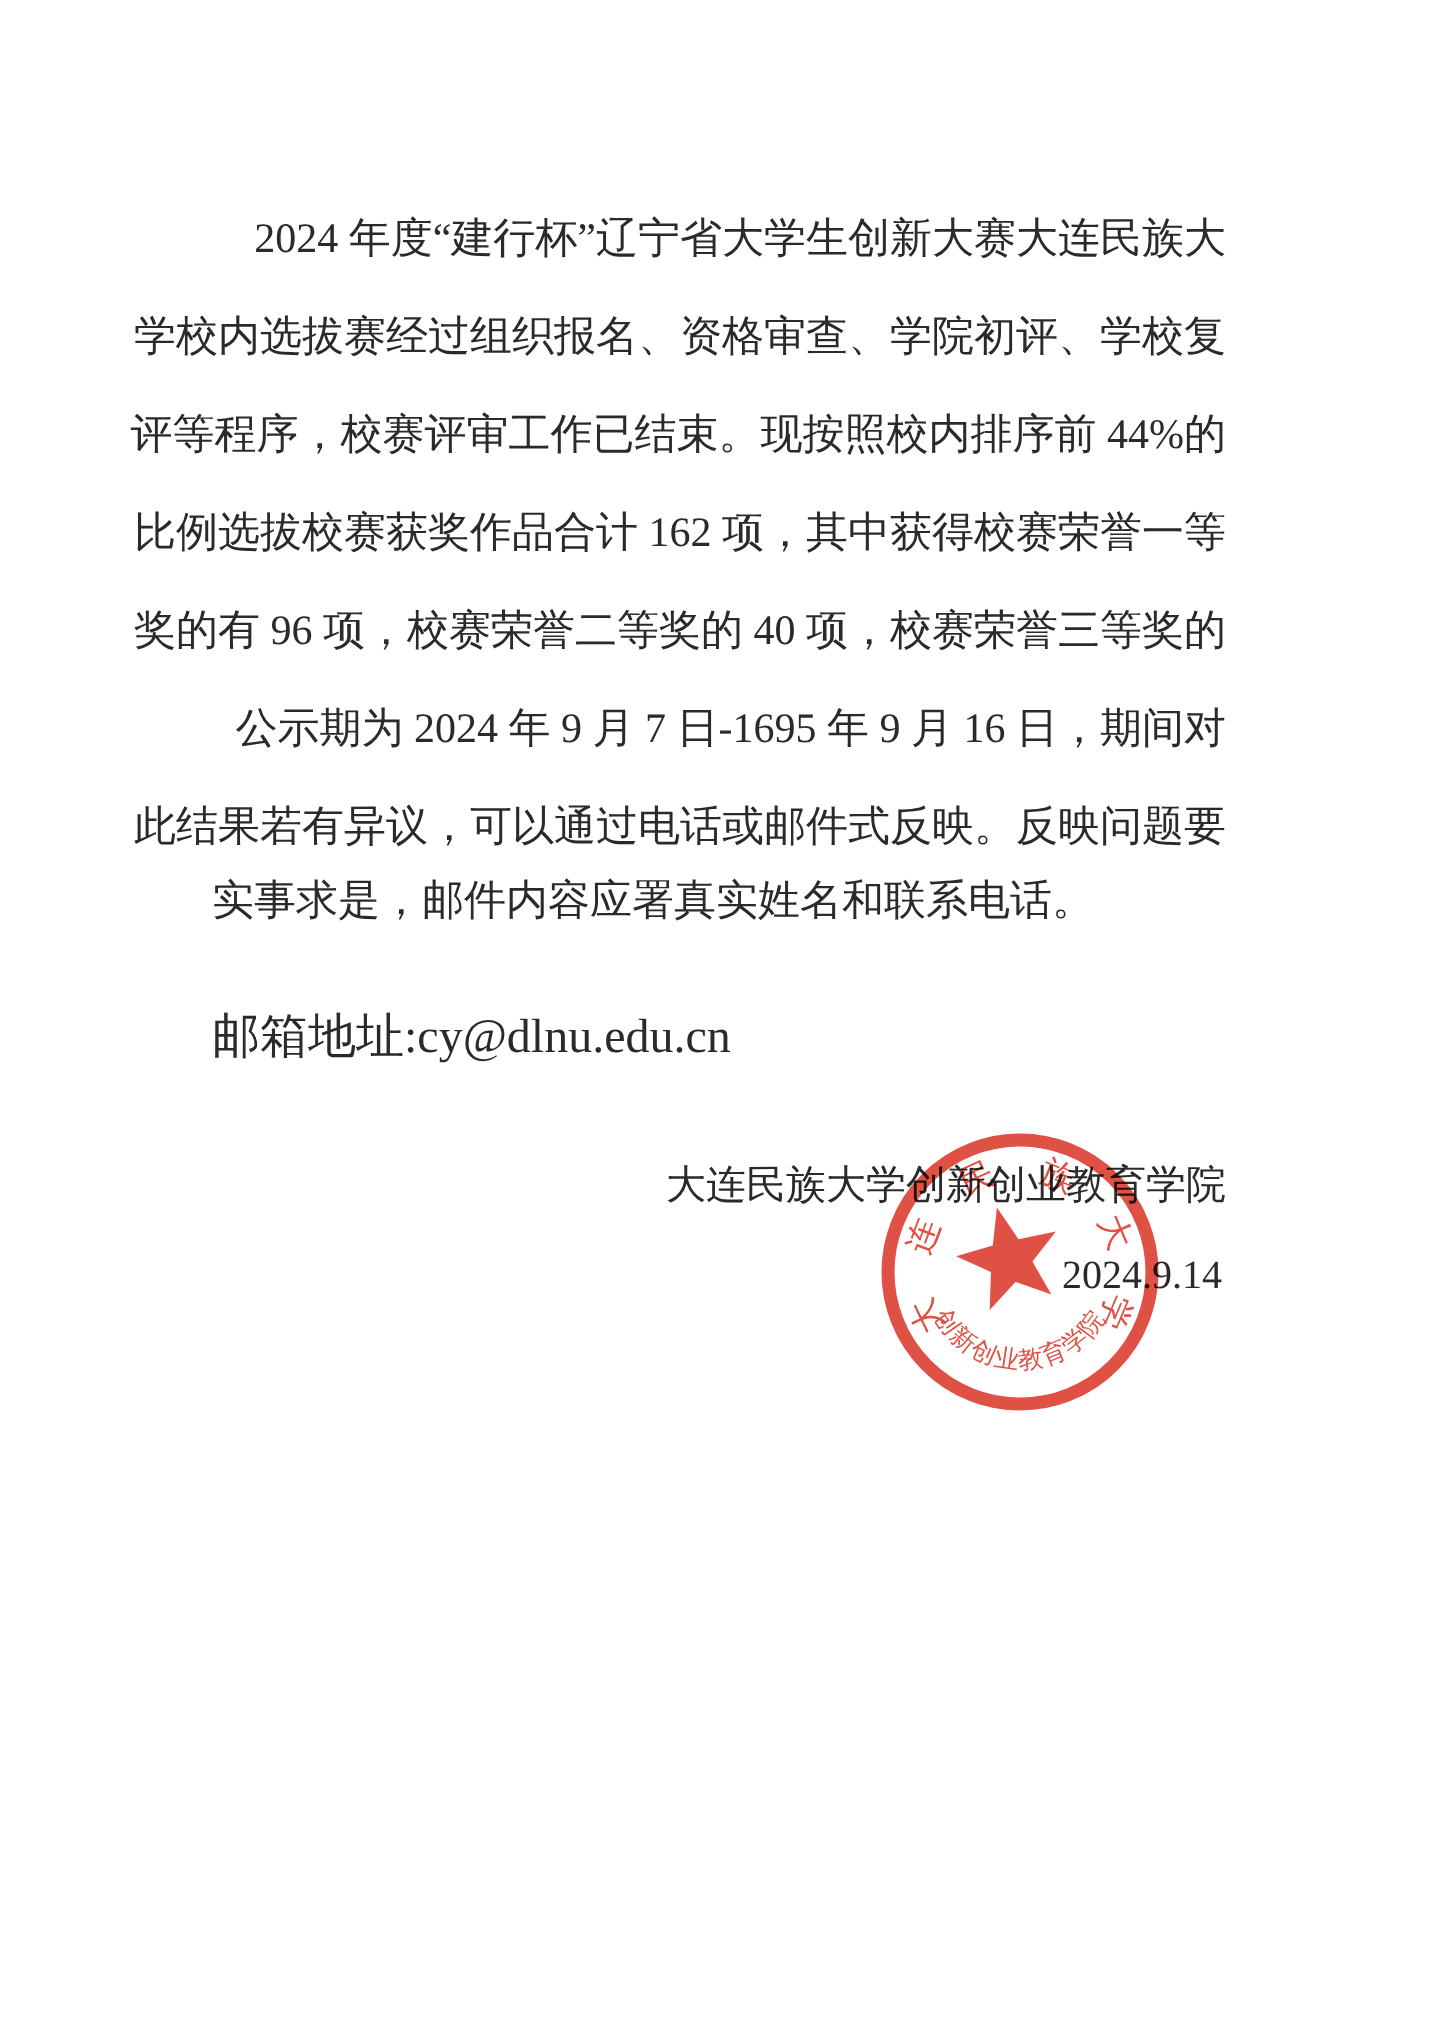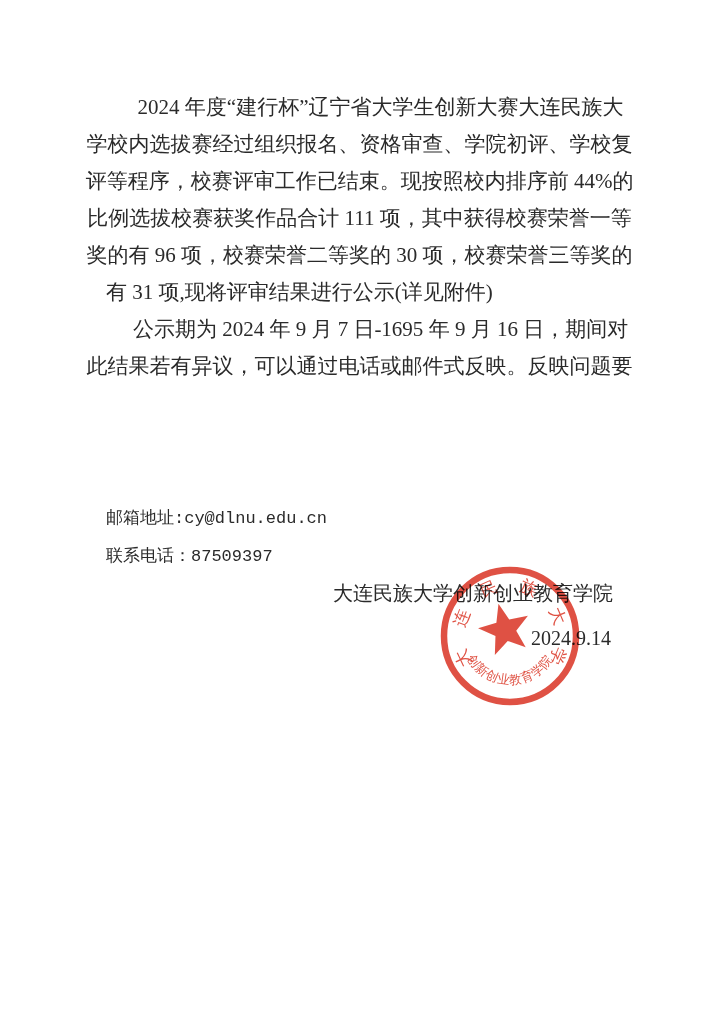--- a/index.html
+++ b/index.html
@@ -21,31 +21,31 @@
     left: 106px;
     top: 89px;
     width: 507px;
     font-size: 21px;
     line-height: 37px;
   }
   .line { height: 37px; }
   
   .line.cj {
     display: flex;
-    justify-content: center;
+    justify-content: flex-end;
     align-items: baseline;
+    margin-top: 12px;
   }
   .line.cj span { white-space: pre; }
   .contact-block {
     position: absolute;
     left: 106px;
     top: 500px;
-    font-size: 17px;
+    font-size: 24px;
     line-height: 38px;
-    font-family: Liberation Mono, monospace;
   }
   .signature-block {
     position: absolute;
     left: 106px;
     top: 578px;
     width: 507px;
     text-align: right;
     font-size: 20px;
     line-height: 30px;
     z-index: 2;
@@ -160,21 +160,21 @@
           <span>选</span>
           <span>拔</span>
           <span>校</span>
           <span>赛</span>
           <span>获</span>
           <span>奖</span>
           <span>作</span>
           <span>品</span>
           <span>合</span>
           <span>计</span>
-          <span> 111 </span>
+          <span> 162 </span>
           <span>项</span>
           <span>，</span>
           <span>其</span>
           <span>中</span>
           <span>获</span>
           <span>得</span>
           <span>校</span>
           <span>赛</span>
           <span>荣</span>
           <span>誉</span>
@@ -189,33 +189,32 @@
           <span>项</span>
           <span>，</span>
           <span>校</span>
           <span>赛</span>
           <span>荣</span>
           <span>誉</span>
           <span>二</span>
           <span>等</span>
           <span>奖</span>
           <span>的</span>
-          <span> 30 </span>
+          <span> 40 </span>
           <span>项</span>
           <span>，</span>
           <span>校</span>
           <span>赛</span>
           <span>荣</span>
           <span>誉</span>
           <span>三</span>
           <span>等</span>
           <span>奖</span>
           <span>的</span>
         </div>
-      <div class="line">有 31 项,现将评审结果进行公示(详见附件)</div>
     </div>
 
     <div>
       <div class="line cj">
           <span>　</span>
           <span>　</span>
           <span>公</span>
           <span>示</span>
           <span>期</span>
           <span>为</span>
@@ -257,26 +256,26 @@
           <span>式</span>
           <span>反</span>
           <span>映</span>
           <span>。</span>
           <span>反</span>
           <span>映</span>
           <span>问</span>
           <span>题</span>
           <span>要</span>
         </div>
+      <div class="line">实事求是，邮件内容应署真实姓名和联系电话。</div>
     </div>
   </div>
 
   <div class="contact-block">
     <div>邮箱地址:cy@dlnu.edu.cn</div>
-    <div>联系电话：87509397</div>
   </div>
 
   <div class="signature-block">
     <div>大连民族大学创新创业教育学院</div>
     <div class="signature-date">2024.9.14</div>
   </div>
 
   <div class="stamp">
     <svg width="160" height="160" viewBox="-80 -80 160 160" xmlns="http://www.w3.org/2000/svg">
       <defs>

